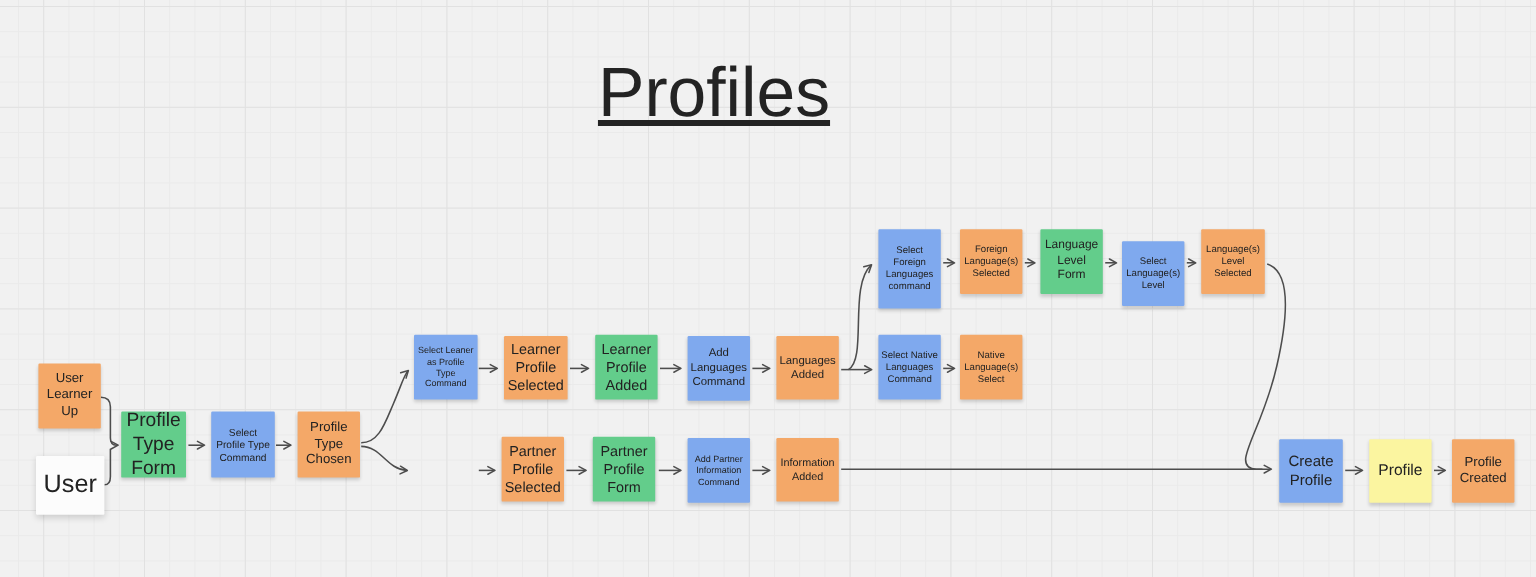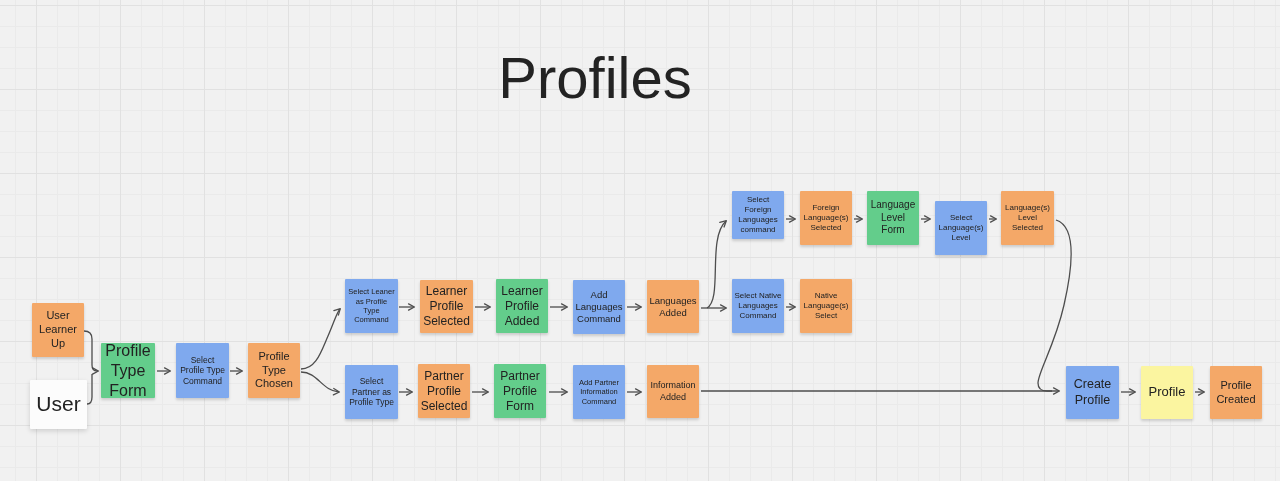--- a/index.html
+++ b/index.html
@@ -19,21 +19,21 @@
     background-image:
       linear-gradient(to right,#e1e1e1 1px,transparent 1px),
       linear-gradient(to bottom,#e1e1e1 1px,transparent 1px),
       linear-gradient(to right,#eaeaea 1px,transparent 1px),
       linear-gradient(to bottom,#eaeaea 1px,transparent 1px);
     background-size:84px 84px,84px 84px,21px 21px,21px 21px;
     background-position:36px 5px,36px 5px,15px 5px,15px 5px;
   }
   .board-title{
     position:absolute;left:595px;top:44px;transform:translateX(-50%);
-    font-size:58px;font-weight:500;color:#232323;white-space:nowrap;
+    font-size:58px;font-weight:500;color:#232323;white-space:nowrap;text-decoration:underline;
   }
   .edges{position:absolute;left:0;top:0;z-index:1;}
   .edge{fill:none;stroke:var(--connector);stroke-width:1.3;}
   .sticky{
     position:absolute;z-index:2;box-sizing:border-box;
     display:flex;align-items:center;justify-content:center;
     text-align:center;padding:2px;line-height:1.25;
     color:#222;font-weight:500;border-radius:1px;
     box-shadow:0 2px 3px rgba(0,0,0,0.16);
     word-break:break-word;
@@ -110,21 +110,21 @@
   <div class="sticky form" style="left:496px;top:279px;width:52px;height:54px;font-size:12px">
       <span>Learner Profile Added</span>
     </div>
   <div class="sticky command" style="left:573px;top:280px;width:52px;height:54px;font-size:9.5px">
       <span>Add Languages Command</span>
     </div>
   <div class="sticky event" style="left:647px;top:280px;width:52px;height:53px;font-size:9.5px">
       <span>Languages Added</span>
     </div>
 
-  <div class="sticky command" style="left:732px;top:191px;width:52px;height:48px;font-size:8px">
+  <div class="sticky command" style="left:732px;top:191px;width:52px;height:66px;font-size:8px">
       <span>Select Foreign Languages command</span>
     </div>
   <div class="sticky event" style="left:800px;top:191px;width:52px;height:54px;font-size:8px">
       <span>Foreign Language(s) Selected</span>
     </div>
   <div class="sticky form" style="left:867px;top:191px;width:52px;height:54px;font-size:10px">
       <span>Language Level Form</span>
     </div>
   <div class="sticky command" style="left:935px;top:201px;width:52px;height:54px;font-size:8px">
       <span>Select Language(s) Level</span>
@@ -133,23 +133,20 @@
       <span>Language(s) Level Selected</span>
     </div>
 
   <div class="sticky command" style="left:732px;top:279px;width:52px;height:54px;font-size:8px">
       <span>Select Native Languages Command</span>
     </div>
   <div class="sticky event" style="left:800px;top:279px;width:52px;height:54px;font-size:8px">
       <span>Native Language(s) Select</span>
     </div>
 
-  <div class="sticky command" style="left:345px;top:365px;width:53px;height:54px;font-size:8.5px">
-      <span>Select Partner as Profile Type</span>
-    </div>
   <div class="sticky event" style="left:418px;top:364px;width:52px;height:54px;font-size:12px">
       <span>Partner Profile Selected</span>
     </div>
   <div class="sticky form" style="left:494px;top:364px;width:52px;height:54px;font-size:12px">
       <span>Partner Profile Form</span>
     </div>
   <div class="sticky command" style="left:573px;top:365px;width:52px;height:54px;font-size:7.5px">
       <span>Add Partner Information Command</span>
     </div>
   <div class="sticky event" style="left:647px;top:365px;width:52px;height:53px;font-size:9px">

